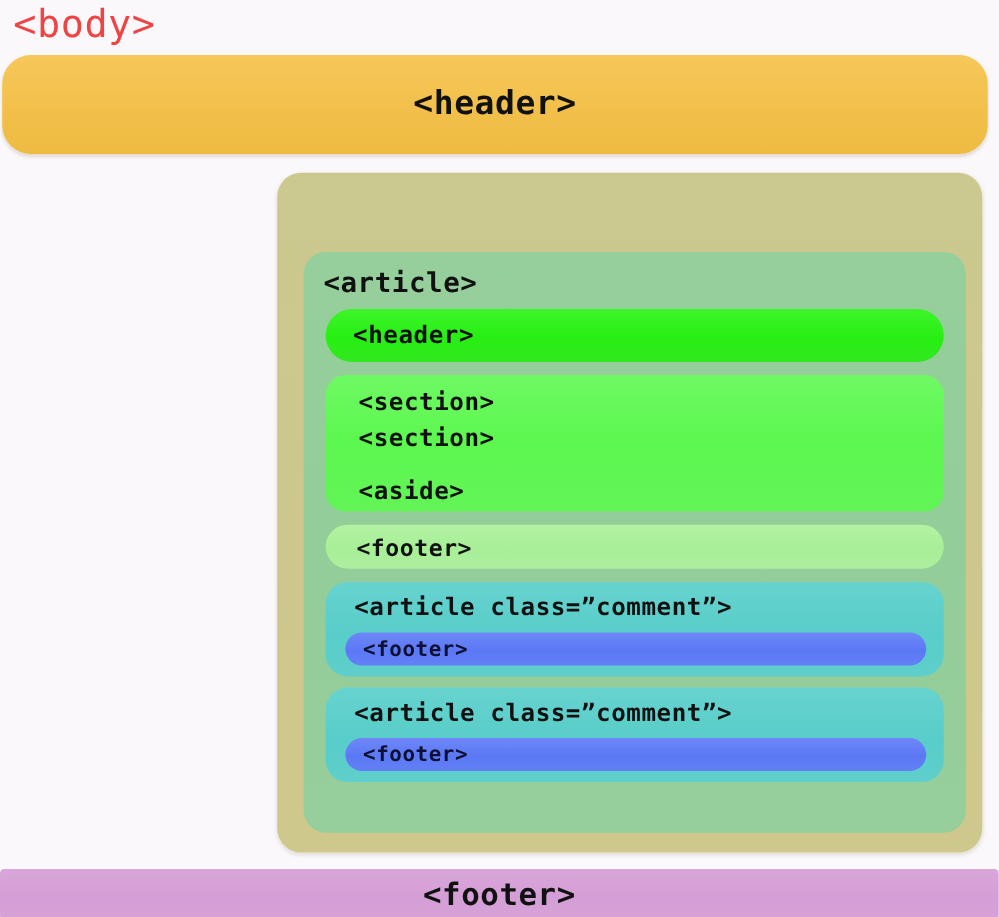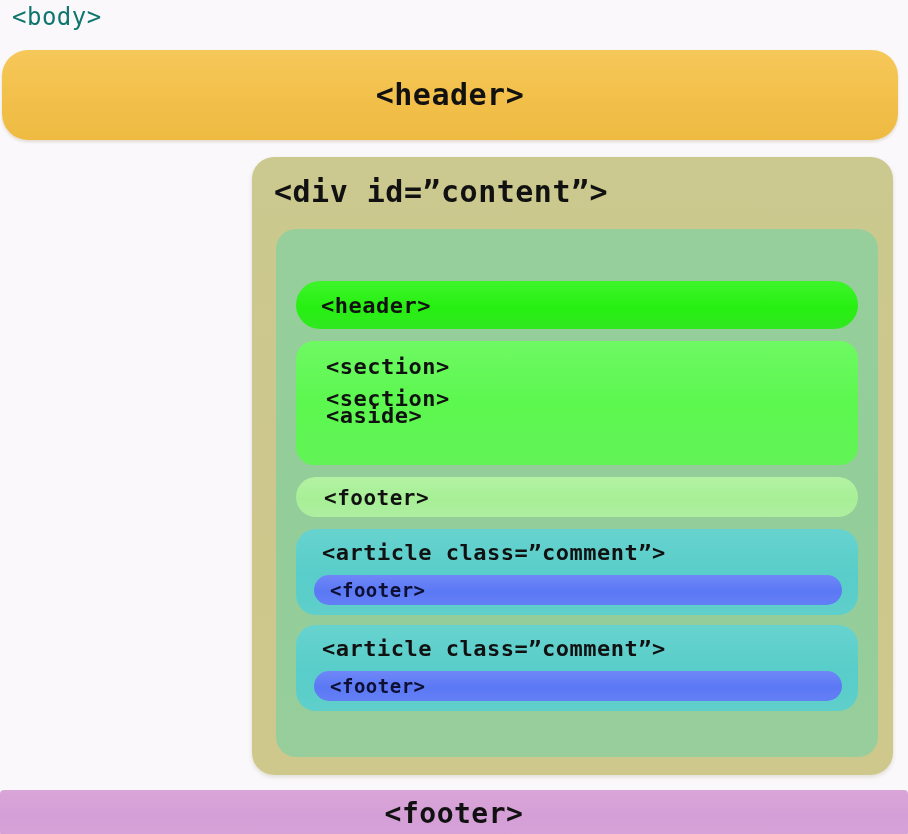--- a/index.html
+++ b/index.html
@@ -31,22 +31,22 @@
     color: #111111;
     white-space: pre;
     font-family: "DejaVu Sans Mono", "Liberation Mono", monospace;
     letter-spacing: 0.5px;
   }
 
   
   #body-label {
     left: 12px;
     top: 3px;
-    font-size: 24px;
-    color: #0f766e;
+    font-size: 35px;
+    color: #ef4444;
   }
 
   
   #page-header {
     left: 2px;
     top: 50px;
     width: 896px;
     height: 90px;
     background: linear-gradient(180deg, #f6c85a 0%, #f2c04a 55%, #eeba42 100%);
     border-radius: 26px;
@@ -132,21 +132,21 @@
     height: 124px;
     background: linear-gradient(180deg, #6ef963 0%, #5cf74f 50%, #63f457 100%);
     border-radius: 18px;
   }
   #sections .label {
     left: 30px;
     font-size: 22px;
   }
   #sections .l1 { top: 13px; }
   #sections .l2 { top: 45px; }
-  #sections .l3 { top: 62px; }
+  #sections .l3 { top: 94px; }
 
   
   #article-footer {
     left: 20px;
     top: 248px;
     width: 562px;
     height: 40px;
     background: linear-gradient(180deg, #b3f2a3 0%, #a7ef96 55%, #aeeea0 100%);
     border-radius: 20px;
   }
@@ -212,23 +212,23 @@
 <div id="diagram">
 
   <span class="label" id="body-label">&lt;body&gt;</span>
 
   <div class="box" id="page-header">
     <span class="label">&lt;header&gt;</span>
   </div>
 
 
   <div class="box" id="content-div">
-    <span class="label">&lt;div id=”content”&gt;</span>
 
     <div class="box" id="article">
+      <span class="label">&lt;article&gt;</span>
 
       <div class="box" id="article-header">
         <span class="label">&lt;header&gt;</span>
       </div>
 
       <div class="box" id="sections">
         <span class="label l1">&lt;section&gt;</span>
         <span class="label l2">&lt;section&gt;</span>
         <span class="label l3">&lt;aside&gt;</span>
       </div>

